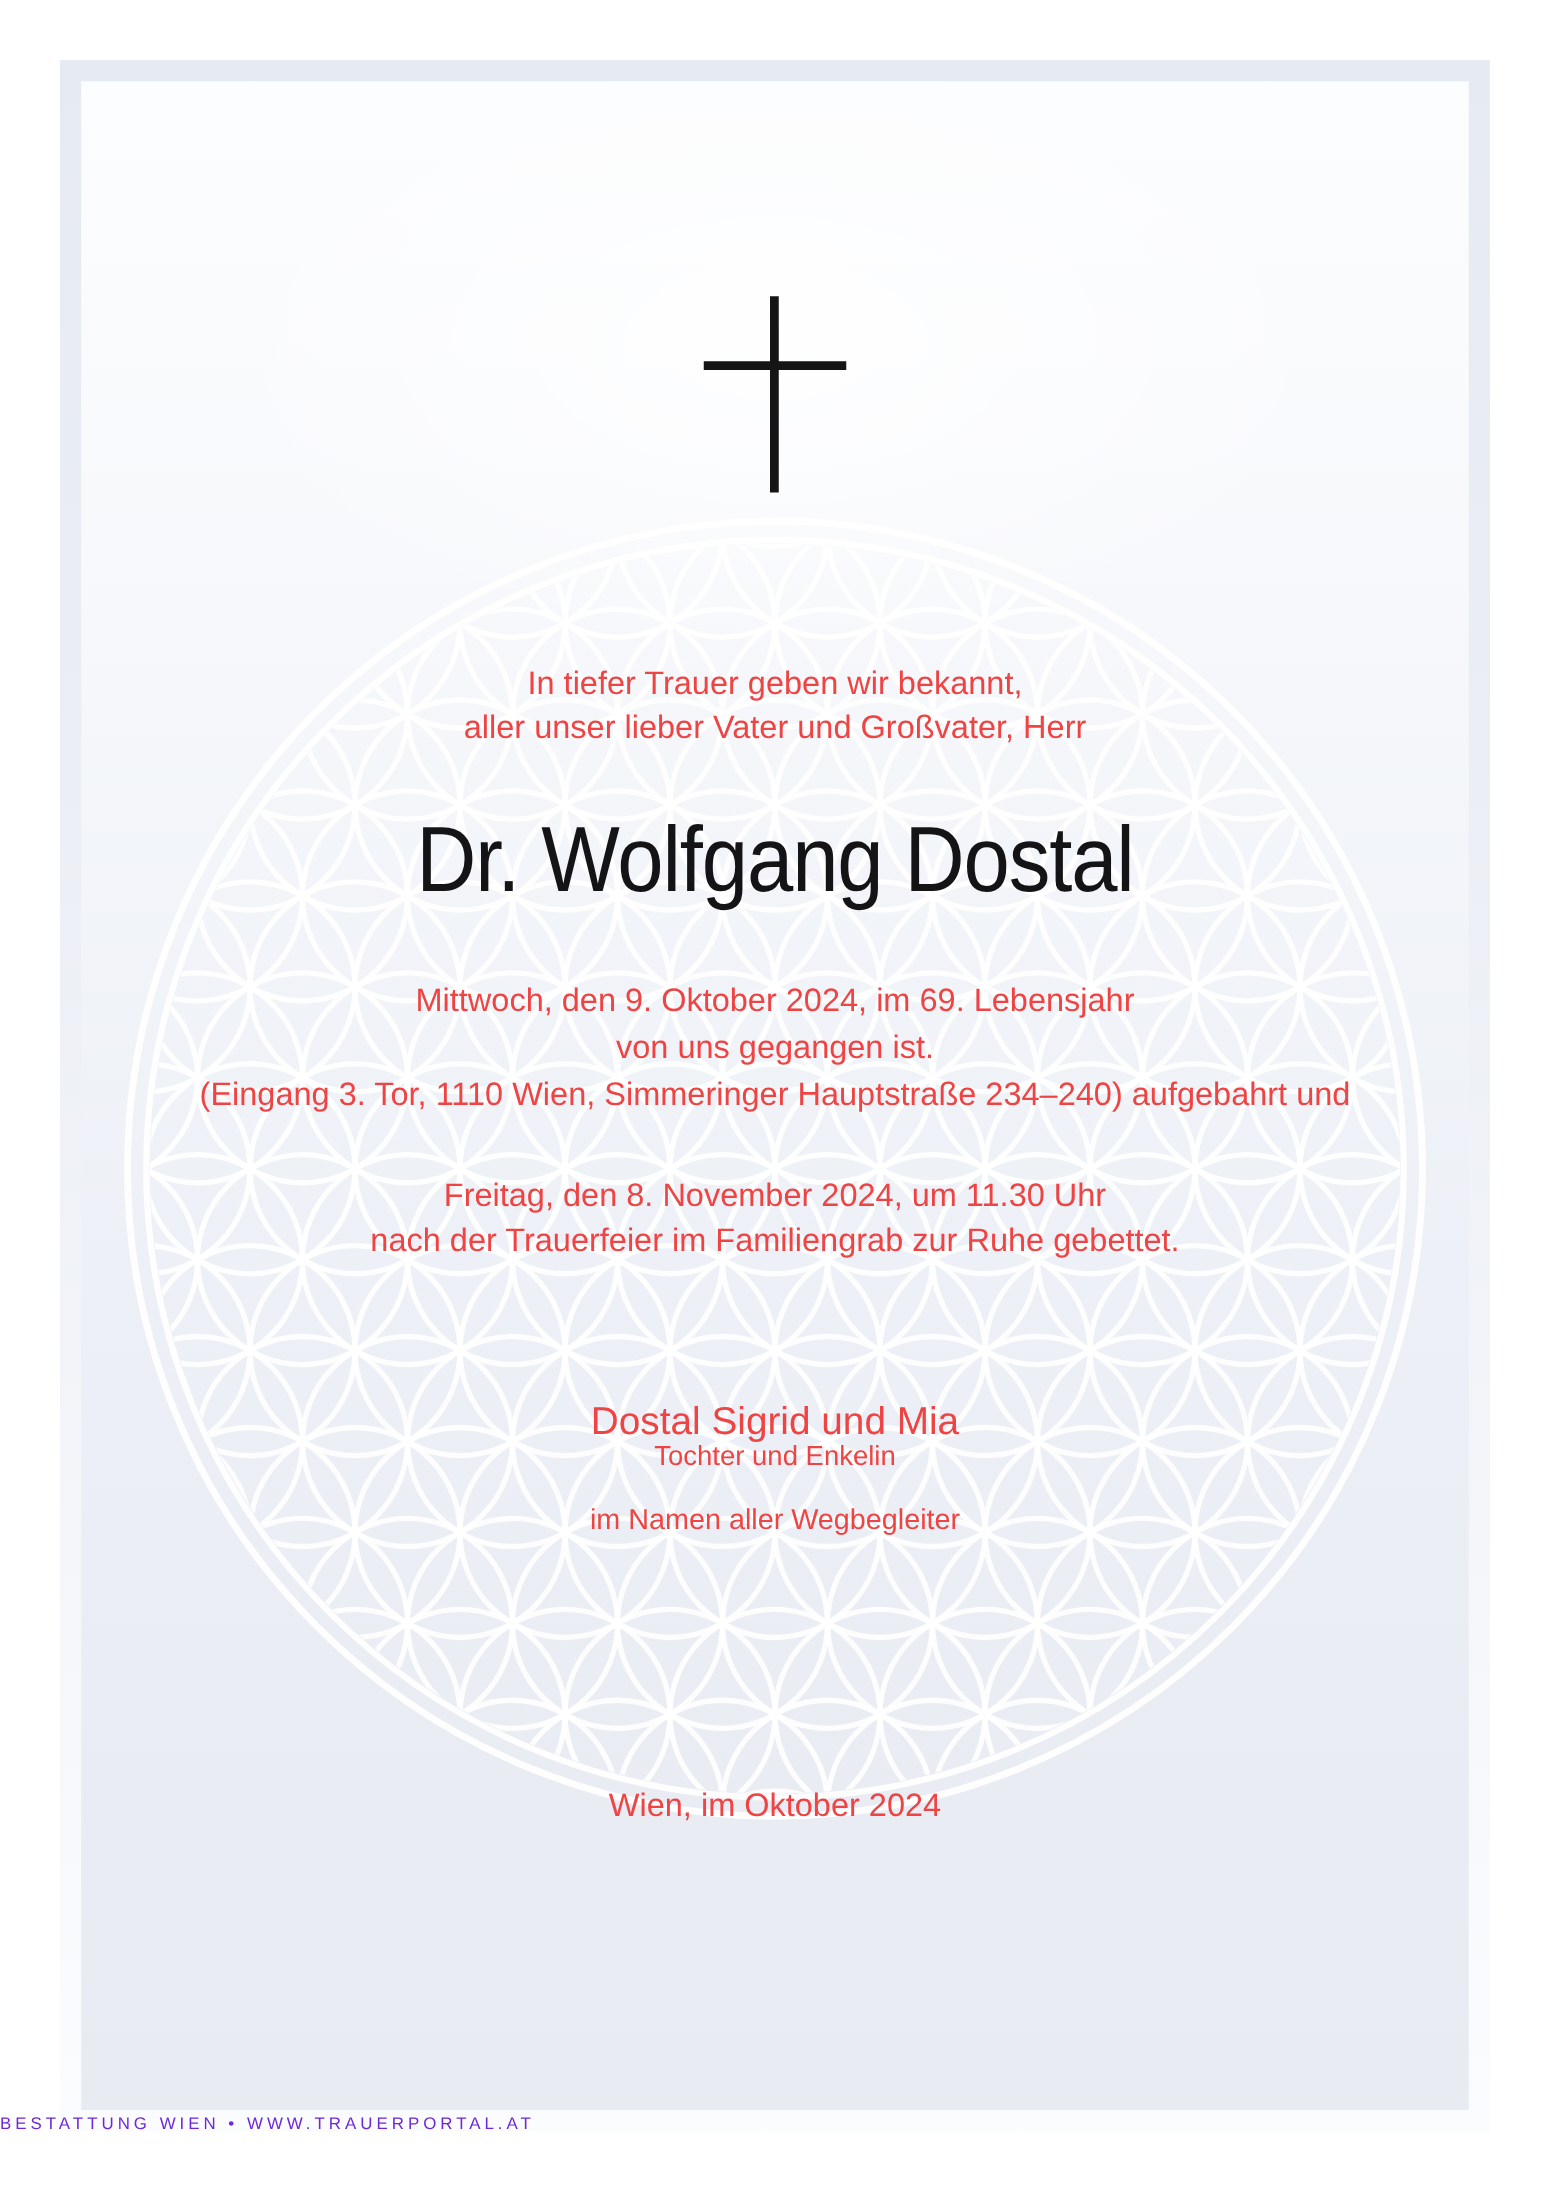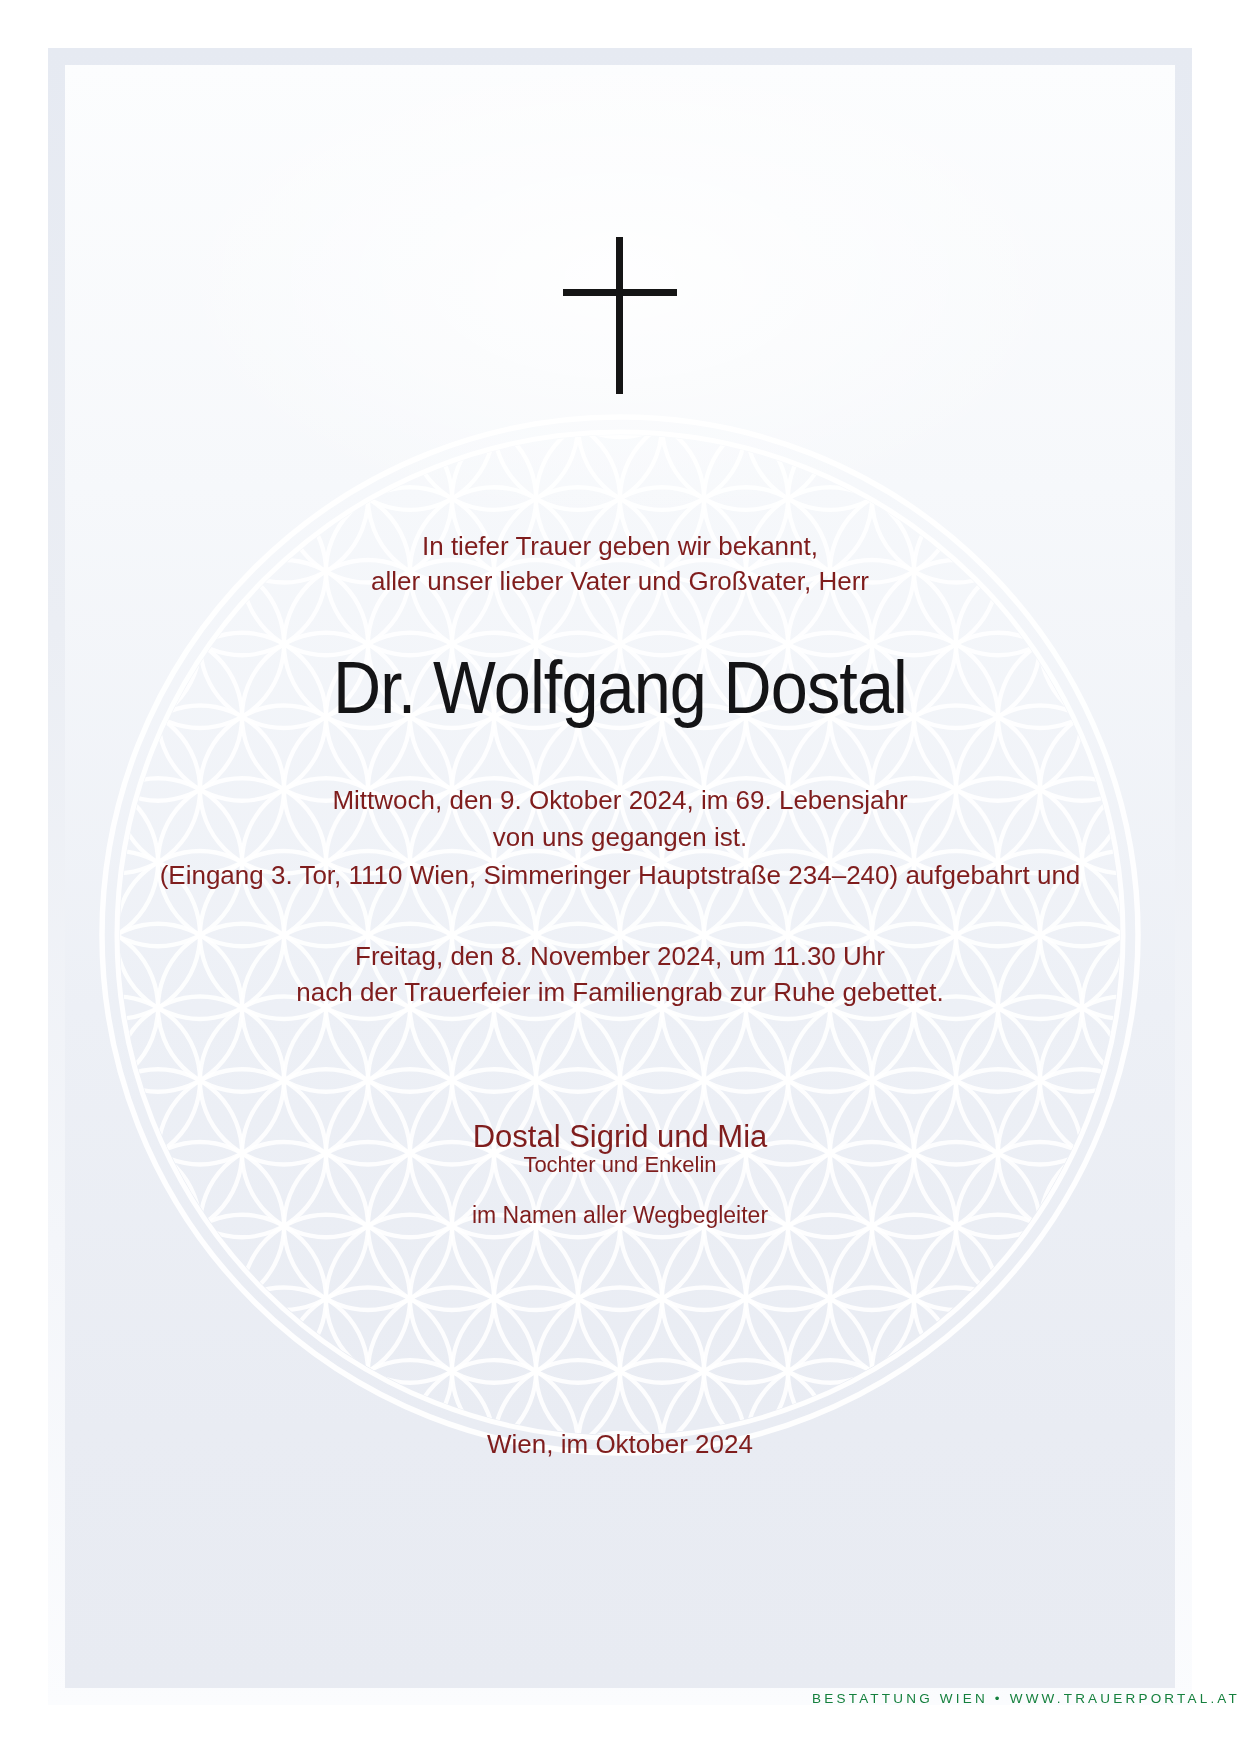--- a/index.html
+++ b/index.html
@@ -34,21 +34,21 @@
     width: 1240px; height: 1754px;
     pointer-events: none;
   }
 
   .cross { position: absolute; left: 0; top: 0; }
   .cross .v { position: absolute; left: 616px; top: 237px; width: 7px; height: 157px; background: #151515; }
   .cross .h { position: absolute; left: 563px; top: 289px; width: 114px; height: 7px; background: #151515; }
 
   .txt {
     position: absolute; left: 65px; width: 1110px;
-    text-align: center; color: #7f1d1d;
+    text-align: center; color: #ef4444;
     font-size: 26px; line-height: 1.2;
     white-space: pre;
   }
   .intro1 { top: 531px; }
   .intro2 { top: 566px; }
   .name {
     top: 651px; font-size: 74px; line-height: 1.0; color: #141416;
     letter-spacing: -1px;
     transform: scaleX(0.9); transform-origin: 50% 50%;
   }
@@ -57,21 +57,21 @@
   .fun1 { top: 868px; }
   .fun2 { top: 860px; }
   .fun3 { top: 941px; }
   .fun4 { top: 977px; }
   .mourners { top: 1118px; font-size: 31px; }
   .relation { top: 1152px; font-size: 22px; }
   .note { top: 1202px; font-size: 23px; font-weight: 500; }
   .placedate { top: 1429px; }
   .footer {
     position: absolute; left: 0; top: 1691px; width: 1240px;
-    text-align: right; color: #15803d;
+    text-align: left; color: #6d28d9;
     font-size: 13.5px; letter-spacing: 3.2px;
     text-transform: uppercase;
   }
 </style>
 </head>
 <body>
 
 <div class="page">
 
   <div class="frame"></div>

